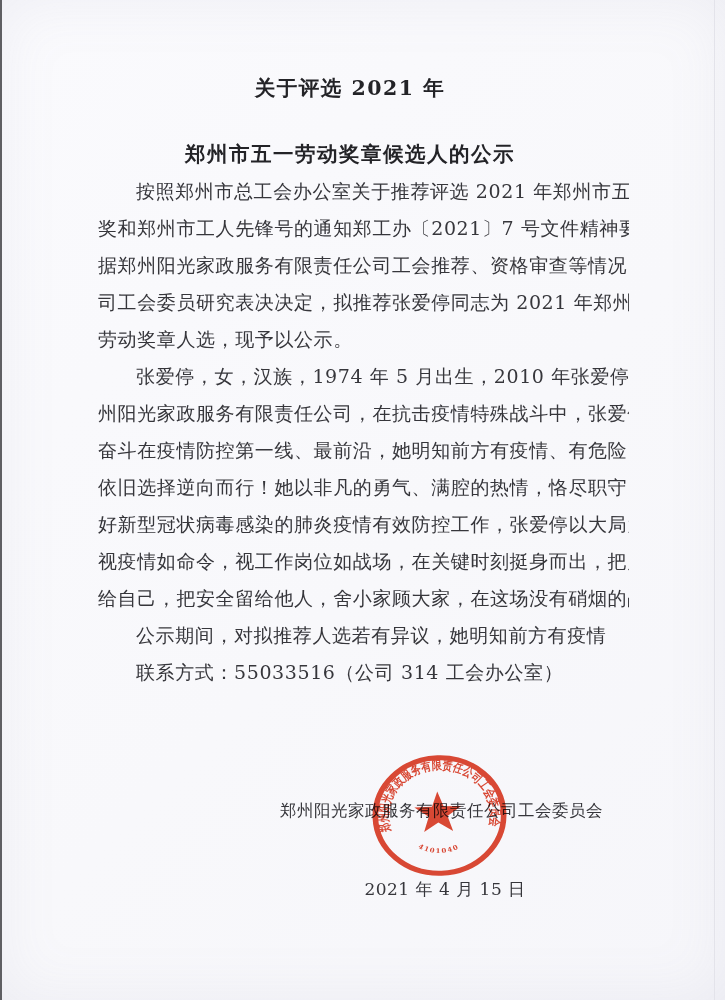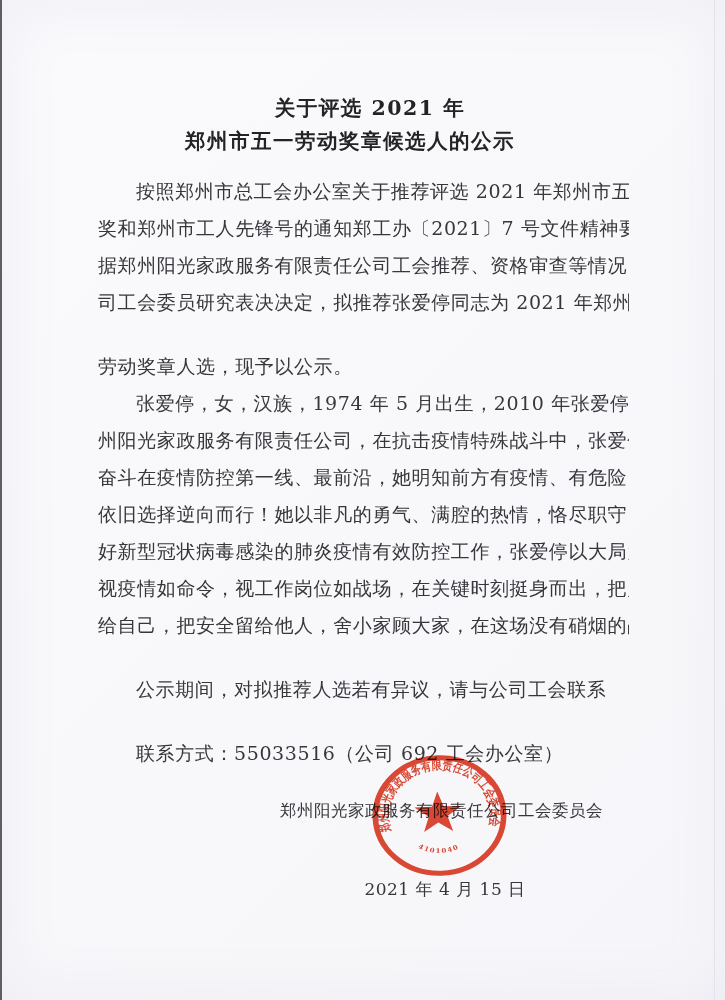--- a/index.html
+++ b/index.html
@@ -12,32 +12,32 @@
     position:absolute;left:0;top:0;width:725px;height:1000px;
     background:linear-gradient(135deg,#fafafd 0%,#f8f8fb 55%,#f6f6fa 100%);
     box-shadow:inset 0 0 60px rgba(140,140,165,0.10);
   }
   .edge-left{position:absolute;left:0;top:0;width:2px;height:1000px;background:#5f5f63;}
   .edge-right{position:absolute;right:10px;top:0;width:1px;height:1000px;background:#e3e3ea;}
   .title{
     position:absolute;left:0;width:700px;text-align:center;
     font-size:20.5px;font-weight:700;color:#232327;letter-spacing:1.5px;
   }
-  .title.t1{top:94px;padding-left:20px;}
-  .title.t2{top:127px;}
+  .title.t1{top:74px;}
+  .title.t2{top:140px;}
   .bodytext{
     position:absolute;left:98px;top:173px;width:531px;
     color:#36363b;
   }
   .ln{
     height:37px;line-height:37px;font-size:19px;letter-spacing:0.6px;
     text-align:justify;text-align-last:justify;
     overflow:hidden;white-space:nowrap;
   }
-  .ln.endline{text-align-last:left;margin-top:27px;}
+  .ln.endline{text-align-last:left;}
   .ln.indent{text-indent:38px;}
   .sig{
     position:absolute;top:800px;right:122px;
     font-size:16.5px;letter-spacing:0.5px;color:#36363b;
   }
   .date{
     position:absolute;top:838px;left:345px;width:200px;text-align:center;
     font-size:17px;letter-spacing:0.5px;color:#36363b;margin-top:40px;
   }
   .seal{
@@ -65,22 +65,22 @@
     <div class="ln endline">劳动奖章人选，现予以公示。</div>
 
     <div class="ln indent">张爱停，女，汉族，1974 年 5 月出生，2010 年张爱停应聘到郑</div>
     <div class="ln">州阳光家政服务有限责任公司，在抗击疫情特殊战斗中，张爱停坚守</div>
     <div class="ln">奋斗在疫情防控第一线、最前沿，她明知前方有疫情、有危险，但她</div>
     <div class="ln">依旧选择逆向而行！她以非凡的勇气、满腔的热情，恪尽职守。为做</div>
     <div class="ln">好新型冠状病毒感染的肺炎疫情有效防控工作，张爱停以大局为重，</div>
     <div class="ln">视疫情如命令，视工作岗位如战场，在关键时刻挺身而出，把风险留</div>
     <div class="ln">给自己，把安全留给他人，舍小家顾大家，在这场没有硝烟的战场上</div>
 
-    <div class="ln indent endline">公示期间，对拟推荐人选若有异议，请与公司工会联系</div>
-    <div class="ln indent endline">联系方式：55033516（公司 692 工会办公室）</div>
+    <div class="ln indent endline">公示期间，对拟推荐人选若有异议，她明知前方有疫情</div>
+    <div class="ln indent endline">联系方式：55033516（公司 314 工会办公室）</div>
   </div>
 
   <div class="sig">郑州阳光家政服务有限责任公司工会委员会</div>
   <div class="date">2021 年 4 月 15 日</div>
 
   <svg class="seal" viewBox="0 0 200 200" preserveAspectRatio="none">
     <defs>
       <path id="sealArcTop" d="M 30.2 121.3 A 73 73 0 1 1 169.8 121.3" fill="none"></path>
       <path id="sealArcBottom" d="M 66.1 148.3 A 59 59 0 0 0 133.9 148.3" fill="none"></path>
     </defs>

